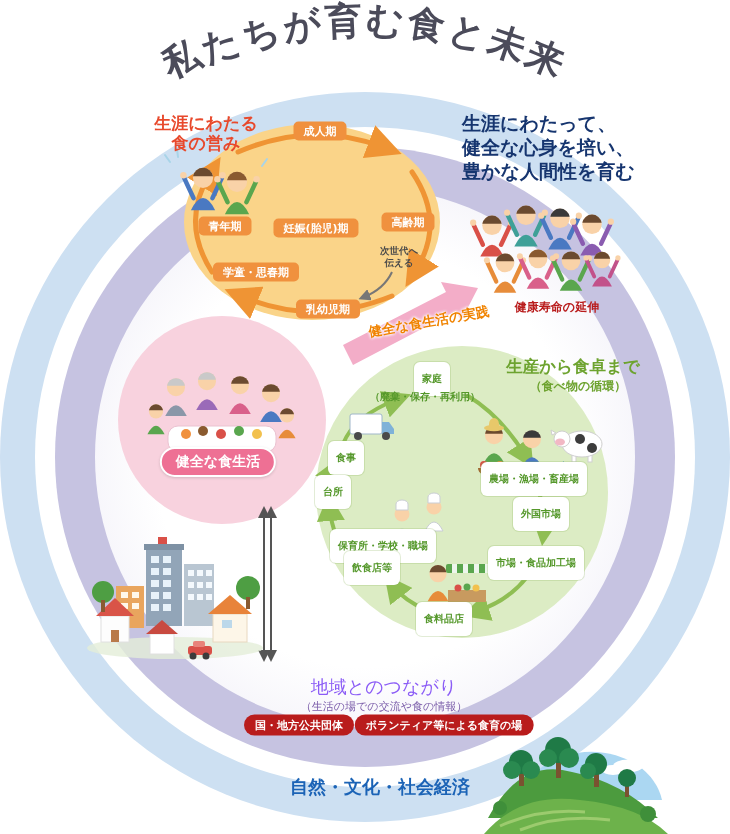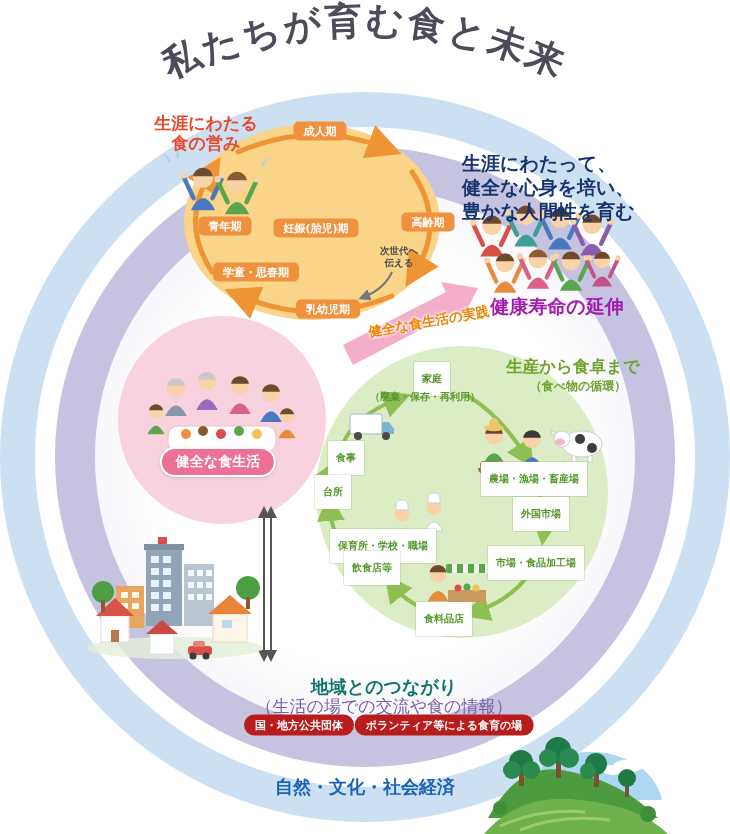--- a/index.html
+++ b/index.html
@@ -1,39 +1,39 @@
 <!DOCTYPE html>
 <html><head>
 <meta charset="utf-8">
 <style>
   * { margin:0; padding:0; box-sizing:border-box; }
   body { font-family:"DejaVu Sans","Liberation Sans",sans-serif; background:#fff; }
   #canvas { position:relative; width:730px; height:834px; overflow:hidden; background:#fff; }
   .circle { position:absolute; border-radius:50%; }
   .abs { position:absolute; transform:translate(-50%,-50%); }
-  .absl { position:absolute;margin-top:40px; }
+  .absl { position:absolute; }
   .preline { white-space:pre-line; }
   svg.layer { position:absolute; left:0; top:0; }
 
   .pill-o { background:#f0913e; color:#fff; font-size:11px; font-weight:bold; padding:2px 10px; border-radius:5px; white-space:nowrap;margin-left:8px; }
-  .pill-g { background:#fff; color:#55982b; font-size:10px; font-weight:bold; padding:10px 8px; border-radius:1px; white-space:nowrap; box-shadow:0 0 0 1px rgba(140,180,90,.25); }
+  .pill-g { background:#fff; color:#55982b; font-size:10px; font-weight:bold; padding:10px 8px; border-radius:6px; white-space:nowrap; box-shadow:0 0 0 1px rgba(140,180,90,.25); }
   .pill-p { background:#b91c1c; color:#fff; font-size:11px; font-weight:bold; padding:3px 11px; border-radius:12px; white-space:nowrap; }
   .pinkpill { background:#ee7094; color:#fff; font-size:14px; font-weight:bold; padding:4px 14px; border-radius:16px; border:2px solid #fff; white-space:nowrap; box-shadow:0 1px 3px rgba(0,0,0,.15); }
 
   .t-red { color:#e8492c; font-size:17px; font-weight:bold; text-align:center; line-height:1.18; }
   .t-navy { color:#16356f; font-size:19px; font-weight:bold; line-height:1.25; }
-  .t-crimson { color:#a21caf; font-size:19px; font-weight:bold; white-space:nowrap; }
+  .t-crimson { color:#b91c1c; font-size:12px; font-weight:bold; white-space:nowrap; }
   .t-practice { position:absolute; color:#f08300; font-size:13.5px; font-weight:bold; white-space:nowrap;
                 transform:translate(-50%,-50%) rotate(-10deg); text-shadow:0 0 3px #fff,0 0 3px #fff,0 0 4px #fff; }
   .t-gtitle { color:#6da32f; font-size:16.5px; font-weight:bold; white-space:nowrap; }
   .t-gsub { color:#6da32f; font-size:12px; font-weight:bold; white-space:nowrap; }
   .t-gnote { color:#55982b; font-size:10px; font-weight:bold; white-space:nowrap; }
   .t-nextgen { color:#4a4a4a; font-size:9.5px; font-weight:bold; text-align:center; line-height:1.3; }
-  .t-ptitle { color:#0f766e; font-size:18px; font-weight:bold; white-space:nowrap; }
-  .t-psub { color:#7a5ca9; font-size:17px; white-space:nowrap; }
+  .t-ptitle { color:#8b5cf6; font-size:18px; font-weight:normal; white-space:nowrap; }
+  .t-psub { color:#7a5ca9; font-size:11px; white-space:nowrap; }
   .t-blue { color:#1b63b6; font-size:18px; font-weight:bold; white-space:nowrap; }
 </style>
 </head>
 <body>
 
 <div id="canvas">
 
   <div class="circle" style="left:0;top:92px;width:730px;height:730px;background:#cde0f2"></div>
   <div class="circle" style="left:35px;top:127px;width:660px;height:660px;background:#ffffff"></div>
   <div class="circle" style="left:55px;top:147px;width:620px;height:620px;background:#c6c3e1"></div>
@@ -287,21 +287,21 @@
       <circle cx="648" cy="814" r="8" fill="#3f8f3a"></circle>
     </g>
   </svg>
 
   <div class="abs t-red preline" style="left:206px;top:133px">生涯にわたる
 食の営み</div>
 
   <div class="abs pill-o" style="left:312px;top:131px">成人期</div>
   <div class="abs pill-o" style="left:217px;top:226px">青年期</div>
   <div class="abs pill-o" style="left:308px;top:228px">妊娠(胎児)期</div>
-  <div class="abs pill-o" style="left:420px;top:222px">高齢期</div>
+  <div class="abs pill-o" style="left:400px;top:222px">高齢期</div>
   <div class="abs pill-o" style="left:248px;top:272px">学童・思春期</div>
   <div class="abs pill-o" style="left:320px;top:309px">乳幼児期</div>
   <div class="abs t-nextgen preline" style="left:399px;top:257px">次世代へ
 伝える</div>
 
   <div class="absl t-navy preline" style="left:462px;top:112px">生涯にわたって、
 健全な心身を培い、
 豊かな人間性を育む</div>
   <div class="abs t-crimson" style="left:557px;top:307px">健康寿命の延伸</div>
 
@@ -321,15 +321,15 @@
   <div class="abs pill-g" style="left:444px;top:619px">食料品店</div>
   <div class="abs pill-g" style="left:541px;top:514px">外国市場</div>
   <div class="abs pill-g" style="left:536px;top:563px">市場・食品加工場</div>
   <div class="abs pill-g" style="left:534px;top:479px">農場・漁場・畜産場</div>
 
   <div class="abs t-ptitle" style="left:384px;top:687px">地域とのつながり</div>
   <div class="abs t-psub" style="left:384px;top:706px">（生活の場での交流や食の情報）</div>
   <div class="abs pill-p" style="left:299px;top:725px">国・地方公共団体</div>
   <div class="abs pill-p" style="left:444px;top:725px">ボランティア等による食育の場</div>
 
-  <div class="abs t-blue" style="left:365px;top:787px">自然・文化・社会経済</div>
+  <div class="abs t-blue" style="left:380px;top:787px">自然・文化・社会経済</div>
 
 </div>
 
 </body></html>

